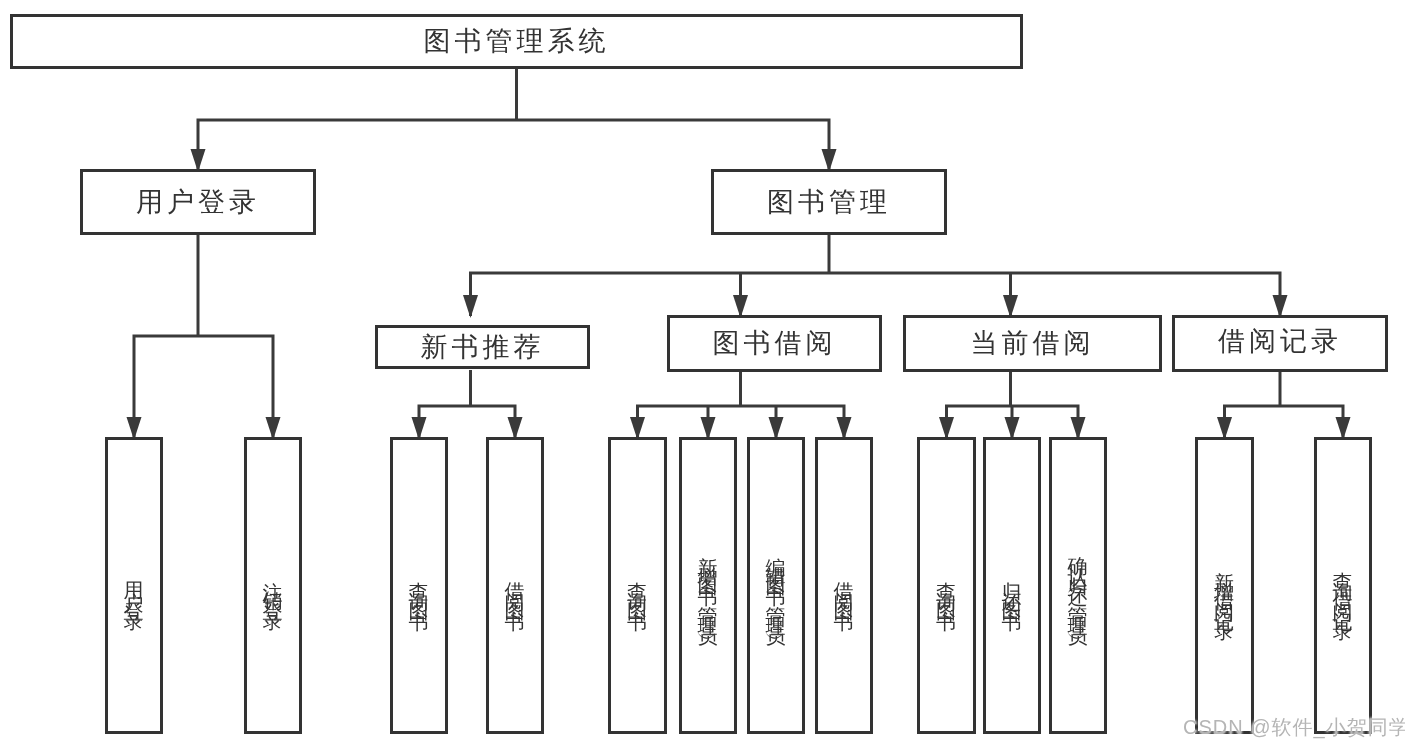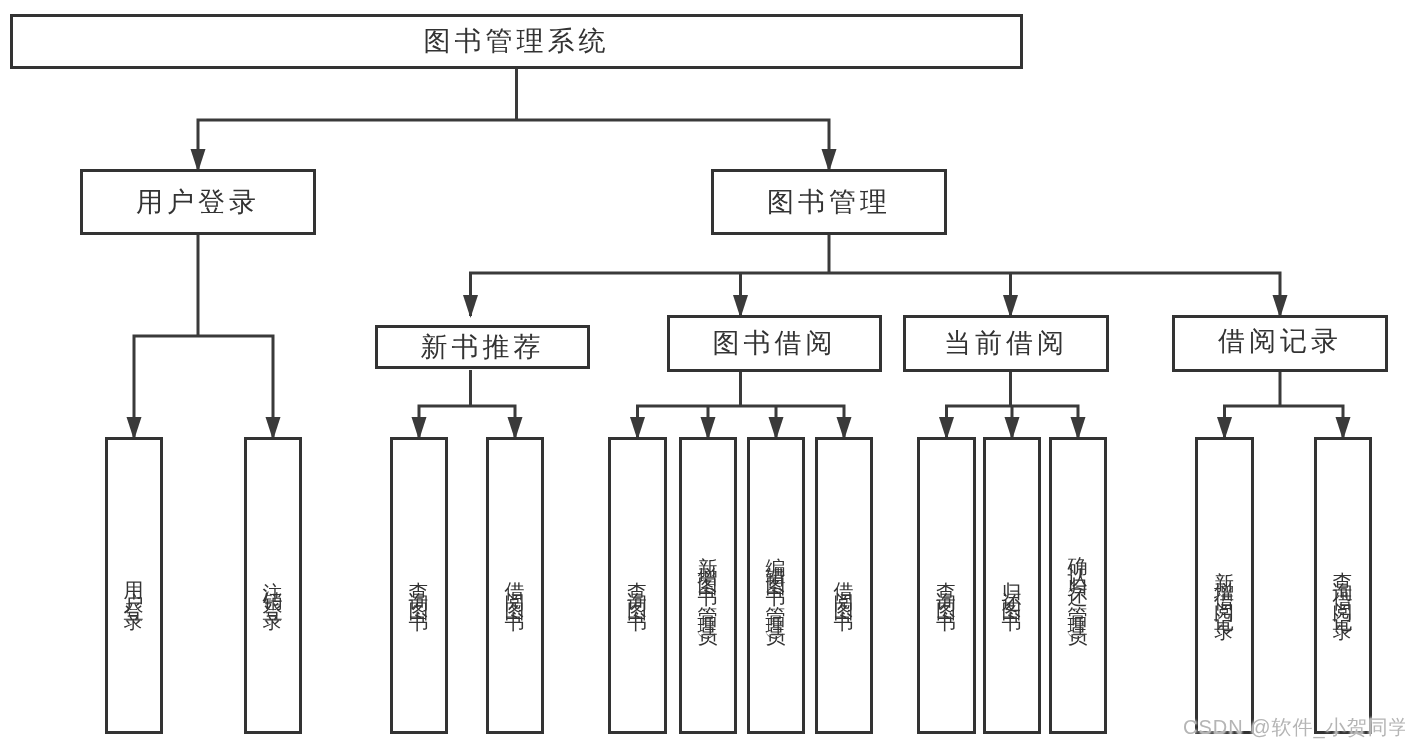--- a/index.html
+++ b/index.html
@@ -42,21 +42,21 @@
     letter-spacing: 10px;
     line-height: 1;
     white-space: nowrap;
   }
   
   #n-root           { left: 10px;   top: 14px;  width: 1013px; height: 55px; }
   #n-user-login     { left: 80px;   top: 169px; width: 236px;  height: 66px; }
   #n-book-mgmt      { left: 711px;  top: 169px; width: 236px;  height: 66px; }
   #n-new-book-rec   { left: 363px;  top: 325px; width: 215px;  height: 44px; margin-left: 12px; }
   #n-book-borrow    { left: 633px;  top: 315px; width: 215px;  height: 57px; margin-left: 34px; }
-  #n-current-borrow { left: 903px;  top: 315px; width: 206px;  height: 57px; }
+  #n-current-borrow { left: 903px;  top: 315px; width: 259px;  height: 57px; }
   #n-borrow-records { left: 1172px; top: 315px; width: 216px;  height: 57px; font-family: Liberation Mono, monospace; }
   
   .leaf { top: 437px; height: 297px; }
   #n-login-leaf  { left: 105px;  width: 58px; }
   #n-logout-leaf { left: 244px;  width: 58px; }
   #n-rec-query   { left: 390px;  width: 58px; }
   #n-rec-borrow  { left: 486px;  width: 58px; }
   #n-bb-query    { left: 608px;  width: 59px; }
   #n-bb-add      { left: 679px;  width: 58px; }
   #n-bb-edit     { left: 747px;  width: 58px; }

